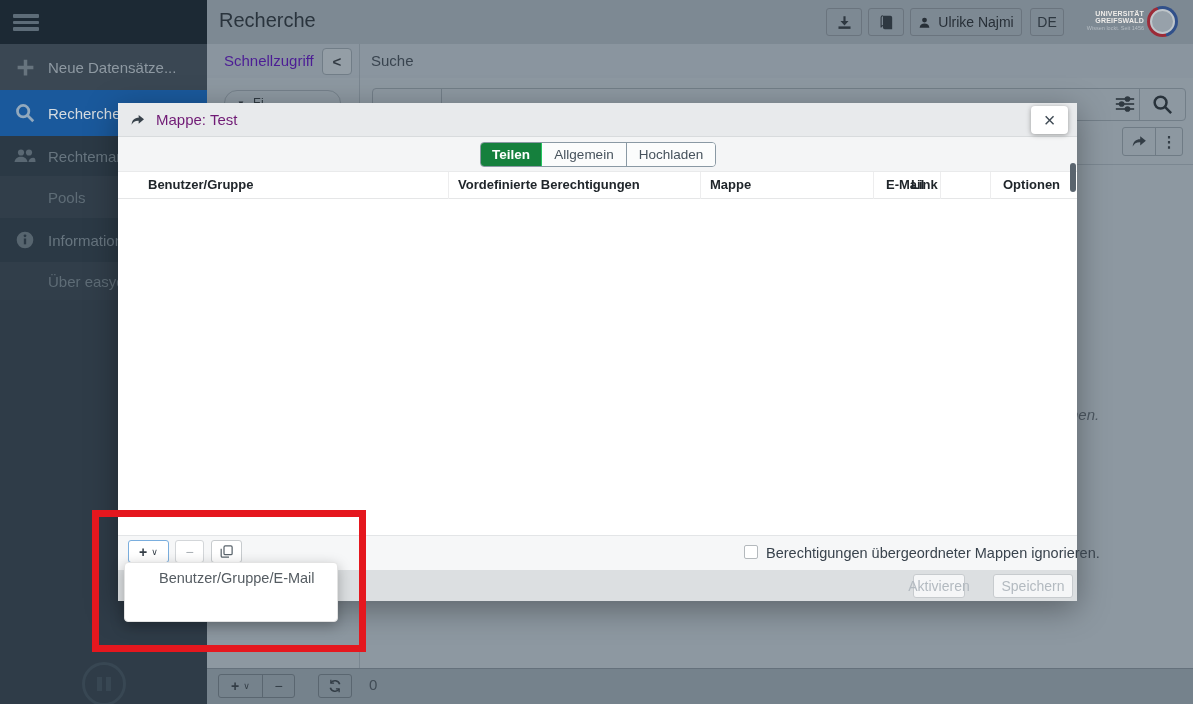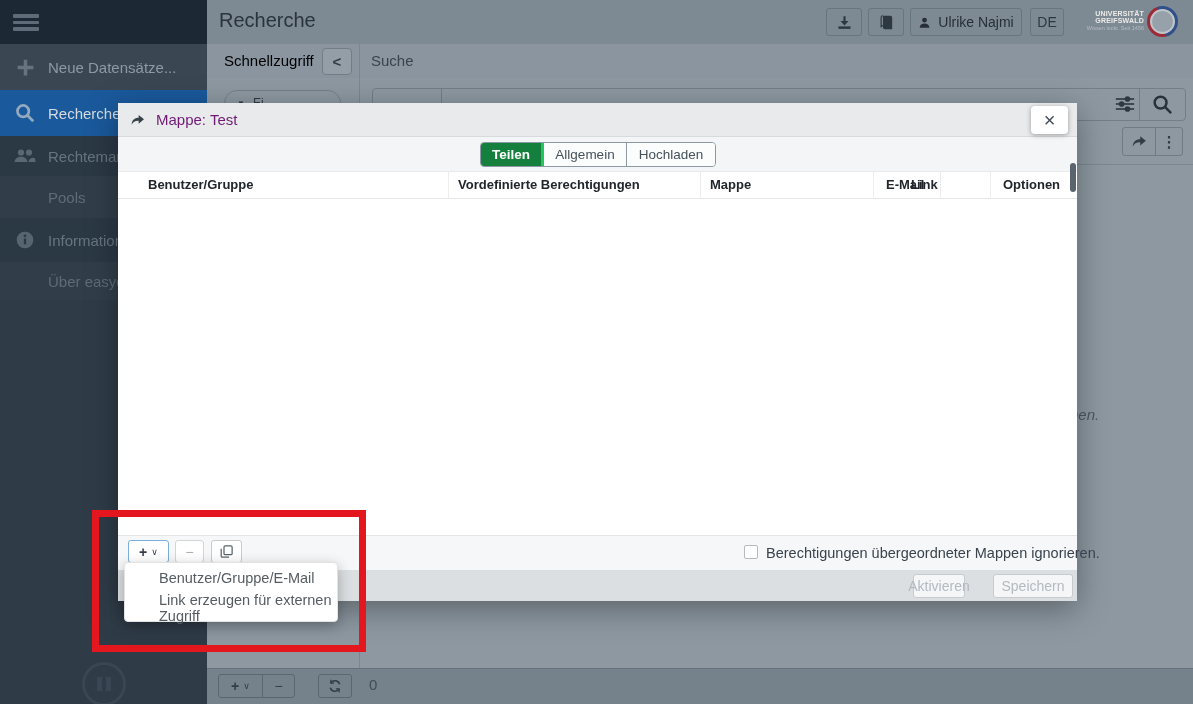--- a/index.html
+++ b/index.html
@@ -33,21 +33,21 @@
   #user-btn { left:910px; width:112px; gap:7px; font-size:14px; color:#272f37; }
   #de-btn { left:1030px; width:34px; font-size:14px; }
   #uni-text { left:1056px; top:10px; width:88px; text-align:right; color:#eeece9; }
   #uni-text .l1 { font-size:7px; font-weight:bold; letter-spacing:.2px; }
   #uni-text .l2 { font-size:5.5px; color:#b6bdc3; margin-top:1px; }
   #uni-seal { left:1147px; top:6px; width:31px; height:31px; border-radius:50%;
     background:conic-gradient(from 200deg, #9c2b38 0deg 140deg, #31508a 140deg 325deg, #9c2b38 325deg 360deg); }
   #uni-seal::after { content:""; position:absolute; inset:3px; border-radius:50%; background:#97a1aa; border:2px solid #bfc6cb; }
 
   #subbar { left:207px; top:44px; width:986px; height:34px; background:#8a959f; }
-  #qa-label { left:224px; top:52px; font-size:15px; color:#000000; }
+  #qa-label { left:224px; top:52px; font-size:15px; color:#4c1d95; }
   #collapse-btn { left:322px; top:48px; width:30px; height:27px; border:1px solid #717d87; border-radius:4px; background:#949ea6; display:flex; align-items:center; justify-content:center; font-size:15px; font-weight:bold; color:#333b44; cursor:pointer; }
   #suche-label { left:371px; top:52px; font-size:15px; color:#39444f; }
   #vdivider { left:359px; top:44px; width:1px; height:624px; background:#7a8690; }
 
   #filter-chip { left:224px; top:90px; width:117px; height:26px; border:1px solid #75818b; border-radius:13px; display:flex; align-items:center; padding-left:12px; gap:8px; color:#2f3941; font-size:12px; }
   #filter-chip .tri { font-size:8px; }
   #searchbox { left:372px; top:88px; width:814px; height:33px; border:1px solid #727e88; border-radius:4px; }
   .sb-sep { top:88px; width:1px; height:33px; background:#727e88; }
   #sbsep1 { left:441px; } #sbsep2 { left:1139px; }
   #sliders-icon { left:1115px; top:95px; color:#2f3941; cursor:pointer; }
@@ -69,21 +69,21 @@
   
   #modal { left:118px; top:103px; width:959px; height:498px; background:#fff; box-shadow:0 8px 30px rgba(0,0,0,.35); z-index:10; }
   #m-title { left:118px; top:103px; width:959px; height:34px; background:#e8eaec; border-bottom:1px solid #d8dbdd; z-index:11; display:flex; align-items:center; padding-left:12px; gap:10px; }
   #m-title .txt { font-size:15px; color:#701a75; }
   #m-title svg { color:#38424b; }
   #close-btn { left:1031px; top:106px; width:37px; height:28px; background:#fff; border-radius:4px; box-shadow:0 1px 5px rgba(0,0,0,.35); display:flex; align-items:center; justify-content:center; font-size:20px; color:#414c56; z-index:12; cursor:pointer; }
   #m-tabs { left:118px; top:137px; width:959px; height:35px; background:#f4f5f6; border-bottom:1px solid #e9eaeb; z-index:11; }
   #tab-group { position:absolute; left:362px; top:5px; height:25px; display:flex; border:1px solid #8a99a4; border-radius:4px; overflow:hidden; }
   .tab { display:flex; align-items:center; justify-content:center; font-size:13.5px; cursor:pointer; background:#fbfcfc; color:#46525c; }
   #tab-0 { width:60px; background:#15803d; color:#fff; font-weight:bold; }
-  #tab-1 { width:85px; border-left:3px solid #22c55e; }
+  #tab-1 { width:85px; border-left:1px solid #22c55e; }
   #tab-2 { width:89px; border-left:1px solid #8a99a4; }
   #m-head { left:118px; top:172px; width:959px; height:27px; background:#fff; border-bottom:1px solid #e5e6e7; z-index:11; }
   .th { position:absolute; top:177px; font-size:13px; font-weight:bold; color:#20262b; z-index:12; }
   #th-0 { left:148px; } #th-1 { left:458px; } #th-2 { left:710px; }
   #th-3 { left:886px; } #th-4 { left:911px; } #th-5 { left:1003px; }
   .thsep { position:absolute; top:172px; width:1px; height:27px; background:#ededee; z-index:12; }
   #ts1 { left:448px; } #ts2 { left:700px; } #ts3 { left:873px; } #ts4 { left:940px; } #ts5 { left:990px; }
   #m-scroll { left:1070px; top:163px; width:6px; height:29px; background:#5a646e; border-radius:3px; z-index:12; cursor:pointer; }
 
   #m-footer { left:118px; top:535px; width:959px; height:35px; background:#f6f7f8; border-top:1px solid #e3e5e7; z-index:11; }
@@ -335,20 +335,17 @@
     <span>Aktivieren</span>
   </div>
   <div id="save-btn" class="dis-btn">
     <span>Speichern</span>
   </div>
 
   <div id="dropdown" class="abs">
     <div class="dd-item">
       <span>Benutzer/Gruppe/E-Mail</span>
     </div>
-    <div class="dd-item">
-      <span>Link erzeugen für externen Zugriff</span>
-    </div>
   </div>
 
   <div id="redrect" class="abs"></div>
 
 </div>
 
 </body></html>

